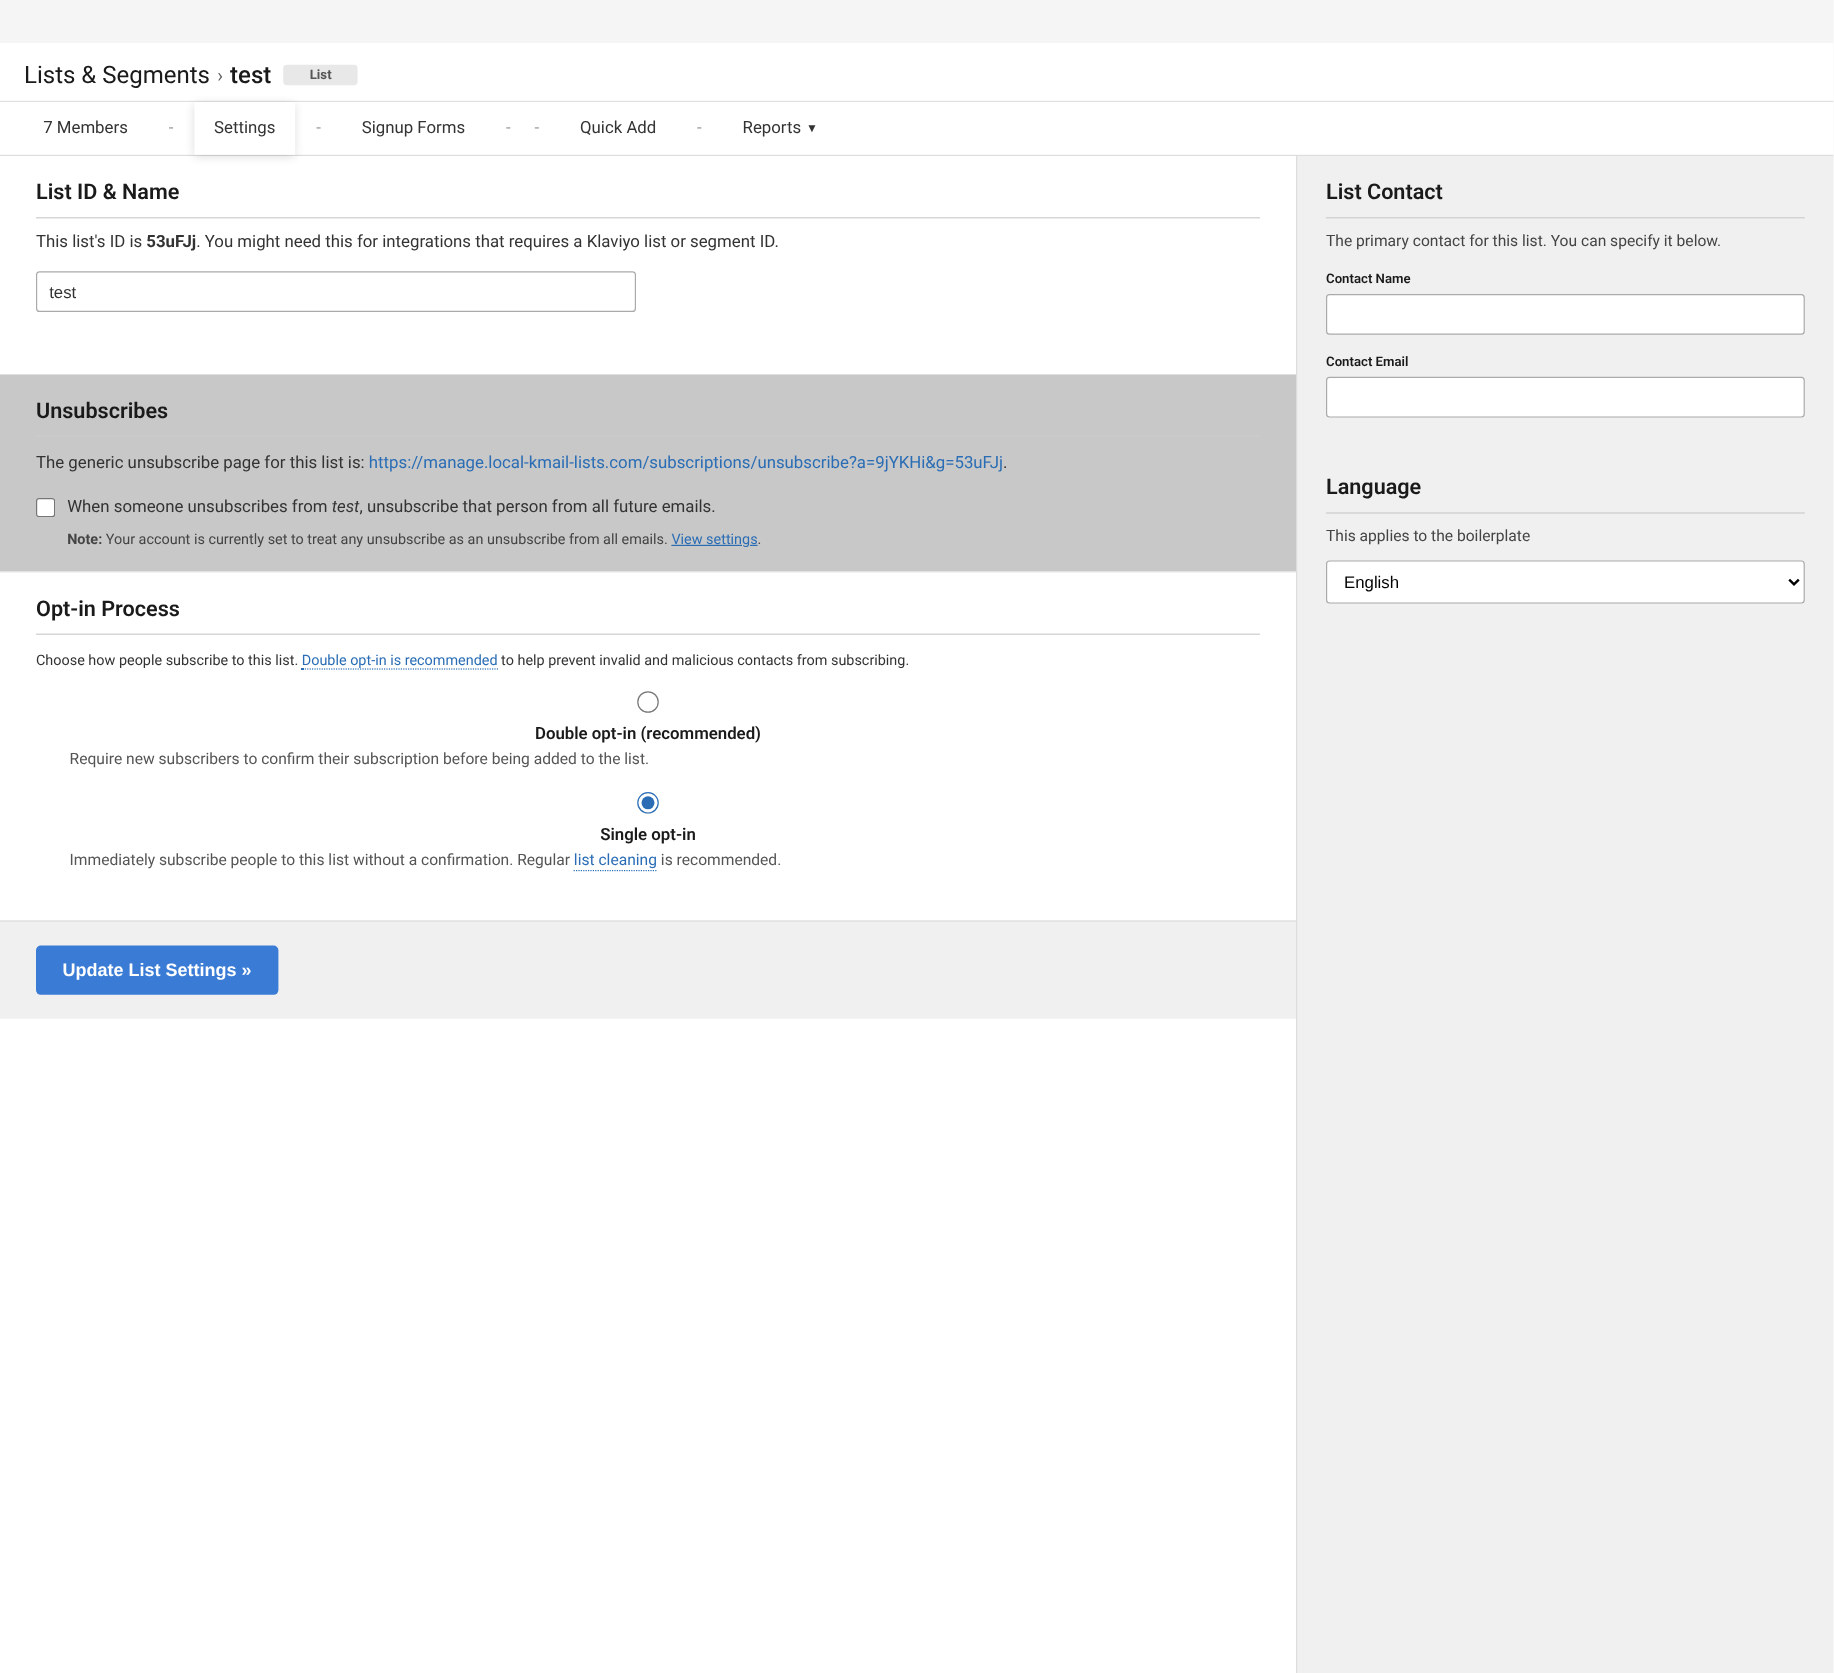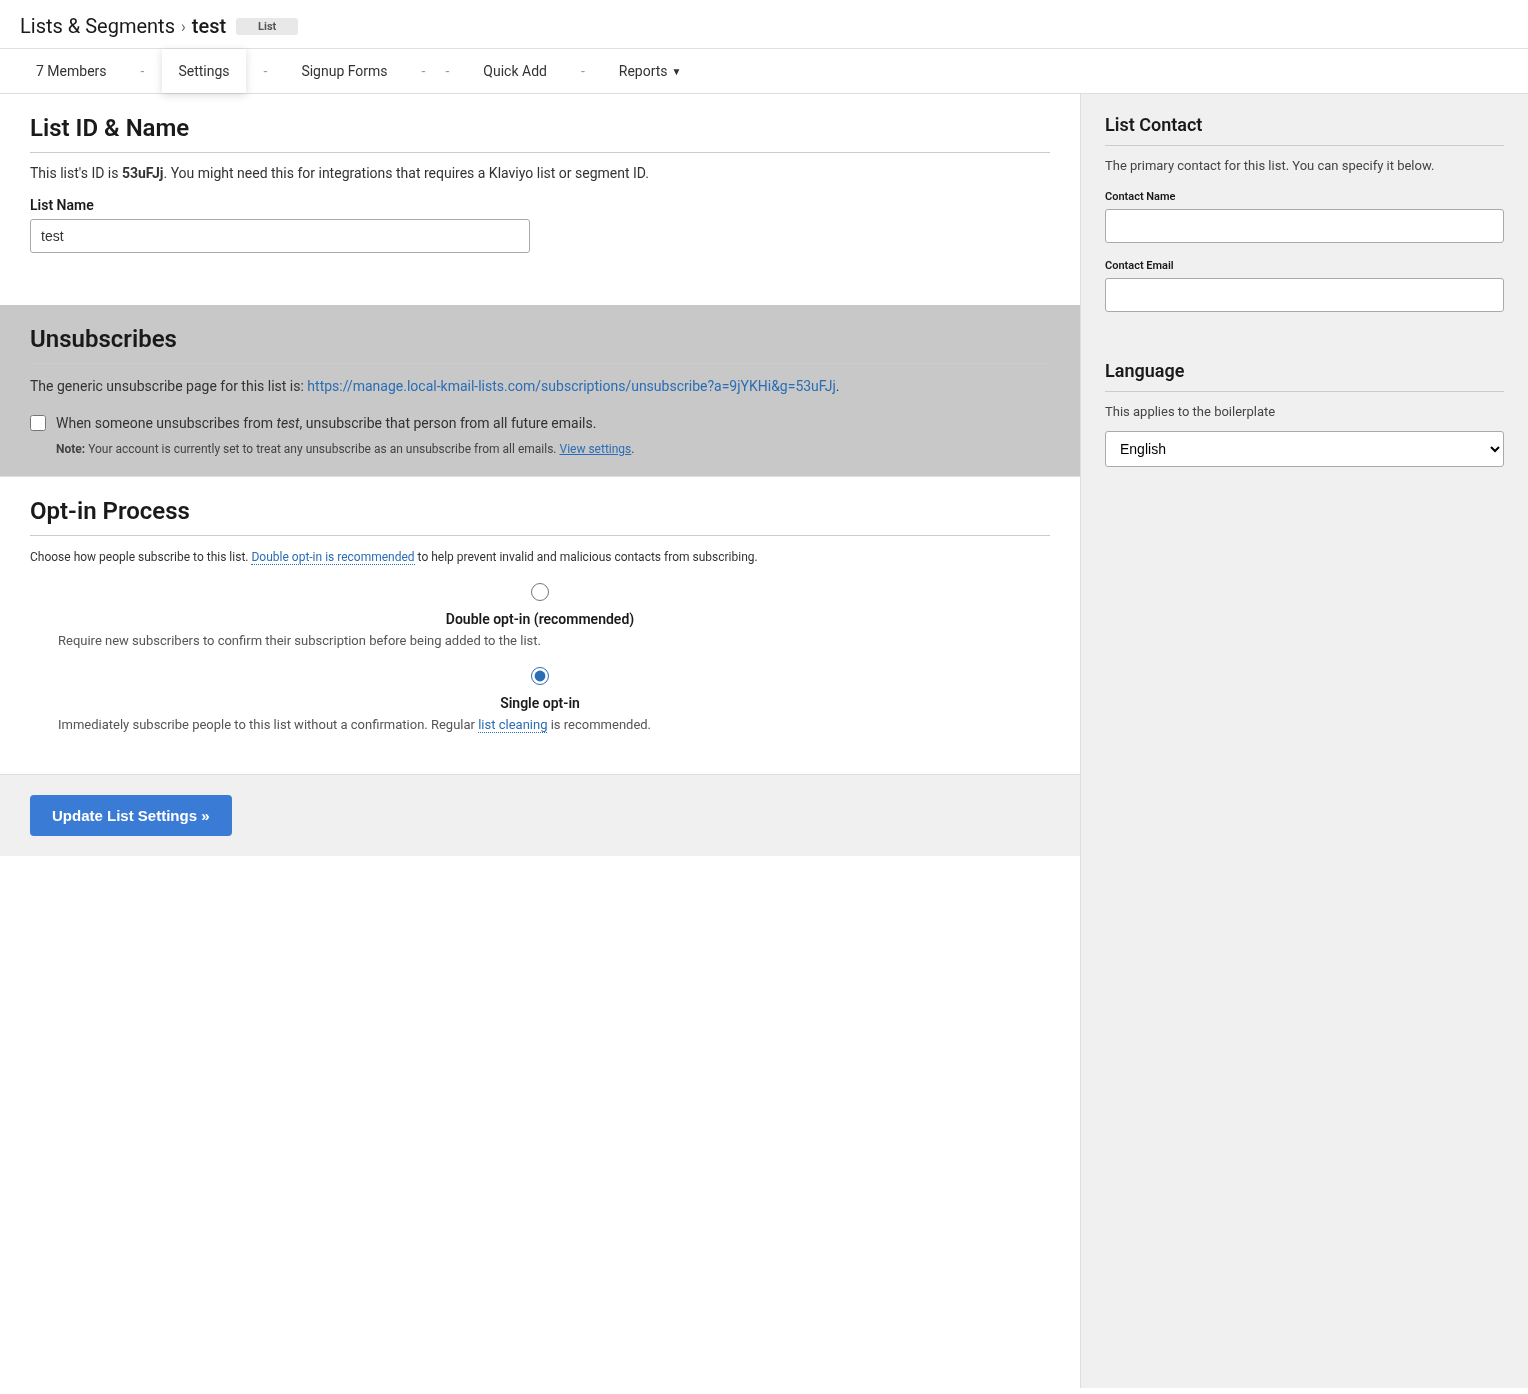--- a/index.html
+++ b/index.html
@@ -1,42 +1,42 @@
 <!DOCTYPE html>
 <html><head>
   <meta charset="utf-8">
   <style>
     * { box-sizing: border-box; margin: 0; padding: 0; }
     body { font-family: -apple-system, BlinkMacSystemFont, 'Segoe UI', Roboto, sans-serif; font-size: 14px; color: #1a1a1a; background: #f5f5f5; }
 
     .page-wrapper { background: #fff; min-height: 100vh; }
 
     
-    .breadcrumb-bar { padding: 14px 20px 10px 20px; background: #fff; border-bottom: 1px solid #e0e0e0; }
+    .breadcrumb-bar { padding: 14px 20px 10px 20px; background: #fff; border-bottom: 1px solid #e0e0e0; margin-top: 36px; }
     .breadcrumb { display: flex; align-items: center; gap: 6px; font-size: 20px; font-weight: 400; }
     .breadcrumb-link { color: #1a1a1a; text-decoration: none; }
     .breadcrumb-chevron { color: #666; font-size: 16px; }
     .breadcrumb-current { font-size: 20px; font-weight: 500; }
     .breadcrumb-badge { background: #e8e8e8; color: #555; font-size: 11px; padding: 2px 22px; border-radius: 3px; font-weight: 700; margin-left: 4px; }
 
     
     .nav-bar { background: #fff; padding: 0 20px; border-bottom: 1px solid #ddd; position: relative; }
     .nav-tabs { display: flex; align-items: center; gap: 16px; list-style: none; flex-wrap: wrap; }
     .nav-tab { padding: 14px 16px; font-size: 14px; color: #333; cursor: pointer; white-space: nowrap; position: relative; }
     .nav-tab.active { background: #fff; box-shadow: 0 2px 8px rgba(0,0,0,0.15); z-index: 10; margin-top: 0; }
     .nav-separator { color: #999; padding: 0 2px; }
     .nav-tab-dropdown { display: flex; align-items: center; gap: 4px; }
     .dropdown-arrow { font-size: 10px; }
 
     
     .left-content { padding: 20px 30px; background: #fff; }
 
     
     .section { margin-bottom: 32px; }
-    .section-title { font-size: 24px; font-weight: 600; margin-bottom: 4px; padding-bottom: 10px; border-bottom: 1px solid #ccc; }
+    .section-title { font-size: 18px; font-weight: 600; margin-bottom: 4px; padding-bottom: 10px; border-bottom: 1px solid #ccc; }
     .section-desc { margin: 12px 0 16px 0; font-size: 14px; color: #333; line-height: 1.5; }
 
     .list-id-text { font-size: 14px; color: #333; margin: 12px 0 16px 0; }
 
     .form-label { font-size: 14px; font-weight: 600; margin-bottom: 6px; display: block; }
     .form-input { width: 100%; max-width: 500px; padding: 8px 10px; border: 1px solid #aaa; border-radius: 3px; font-size: 14px; color: #333; }
 
     
     .unsubscribe-link { color: #2a6db5; text-decoration: none; }
     .checkbox-row { display: flex; align-items: flex-start; gap: 10px; margin: 14px 0 8px 0; }
@@ -115,21 +115,20 @@
 
   <div class="full-layout">
 
     <div class="left-col">
 
       <div class="left-content section">
         <h2 class="section-title">List ID &amp; Name</h2>
         <p class="list-id-text">
           <span>This list's ID is </span><strong>53uFJj</strong><span>. You might need this for integrations that requires a Klaviyo list or segment ID.</span>
         </p>
-        <label class="form-label">List Name</label>
         <input class="form-input" type="text" value="test" style="">
       </div>
 
       <div style="background:#c8c8c8; padding: 20px 30px;">
         <h2 class="section-title">Unsubscribes</h2>
         <p class="section-desc">
           <span>The generic unsubscribe page for this list is: </span><a class="unsubscribe-link" href="#">https://manage.local-kmail-lists.com/subscriptions/unsubscribe?a=9jYKHi&amp;g=53uFJj</a><span>.</span>
         </p>
         <div class="checkbox-row">
           <input type="checkbox" style="">

